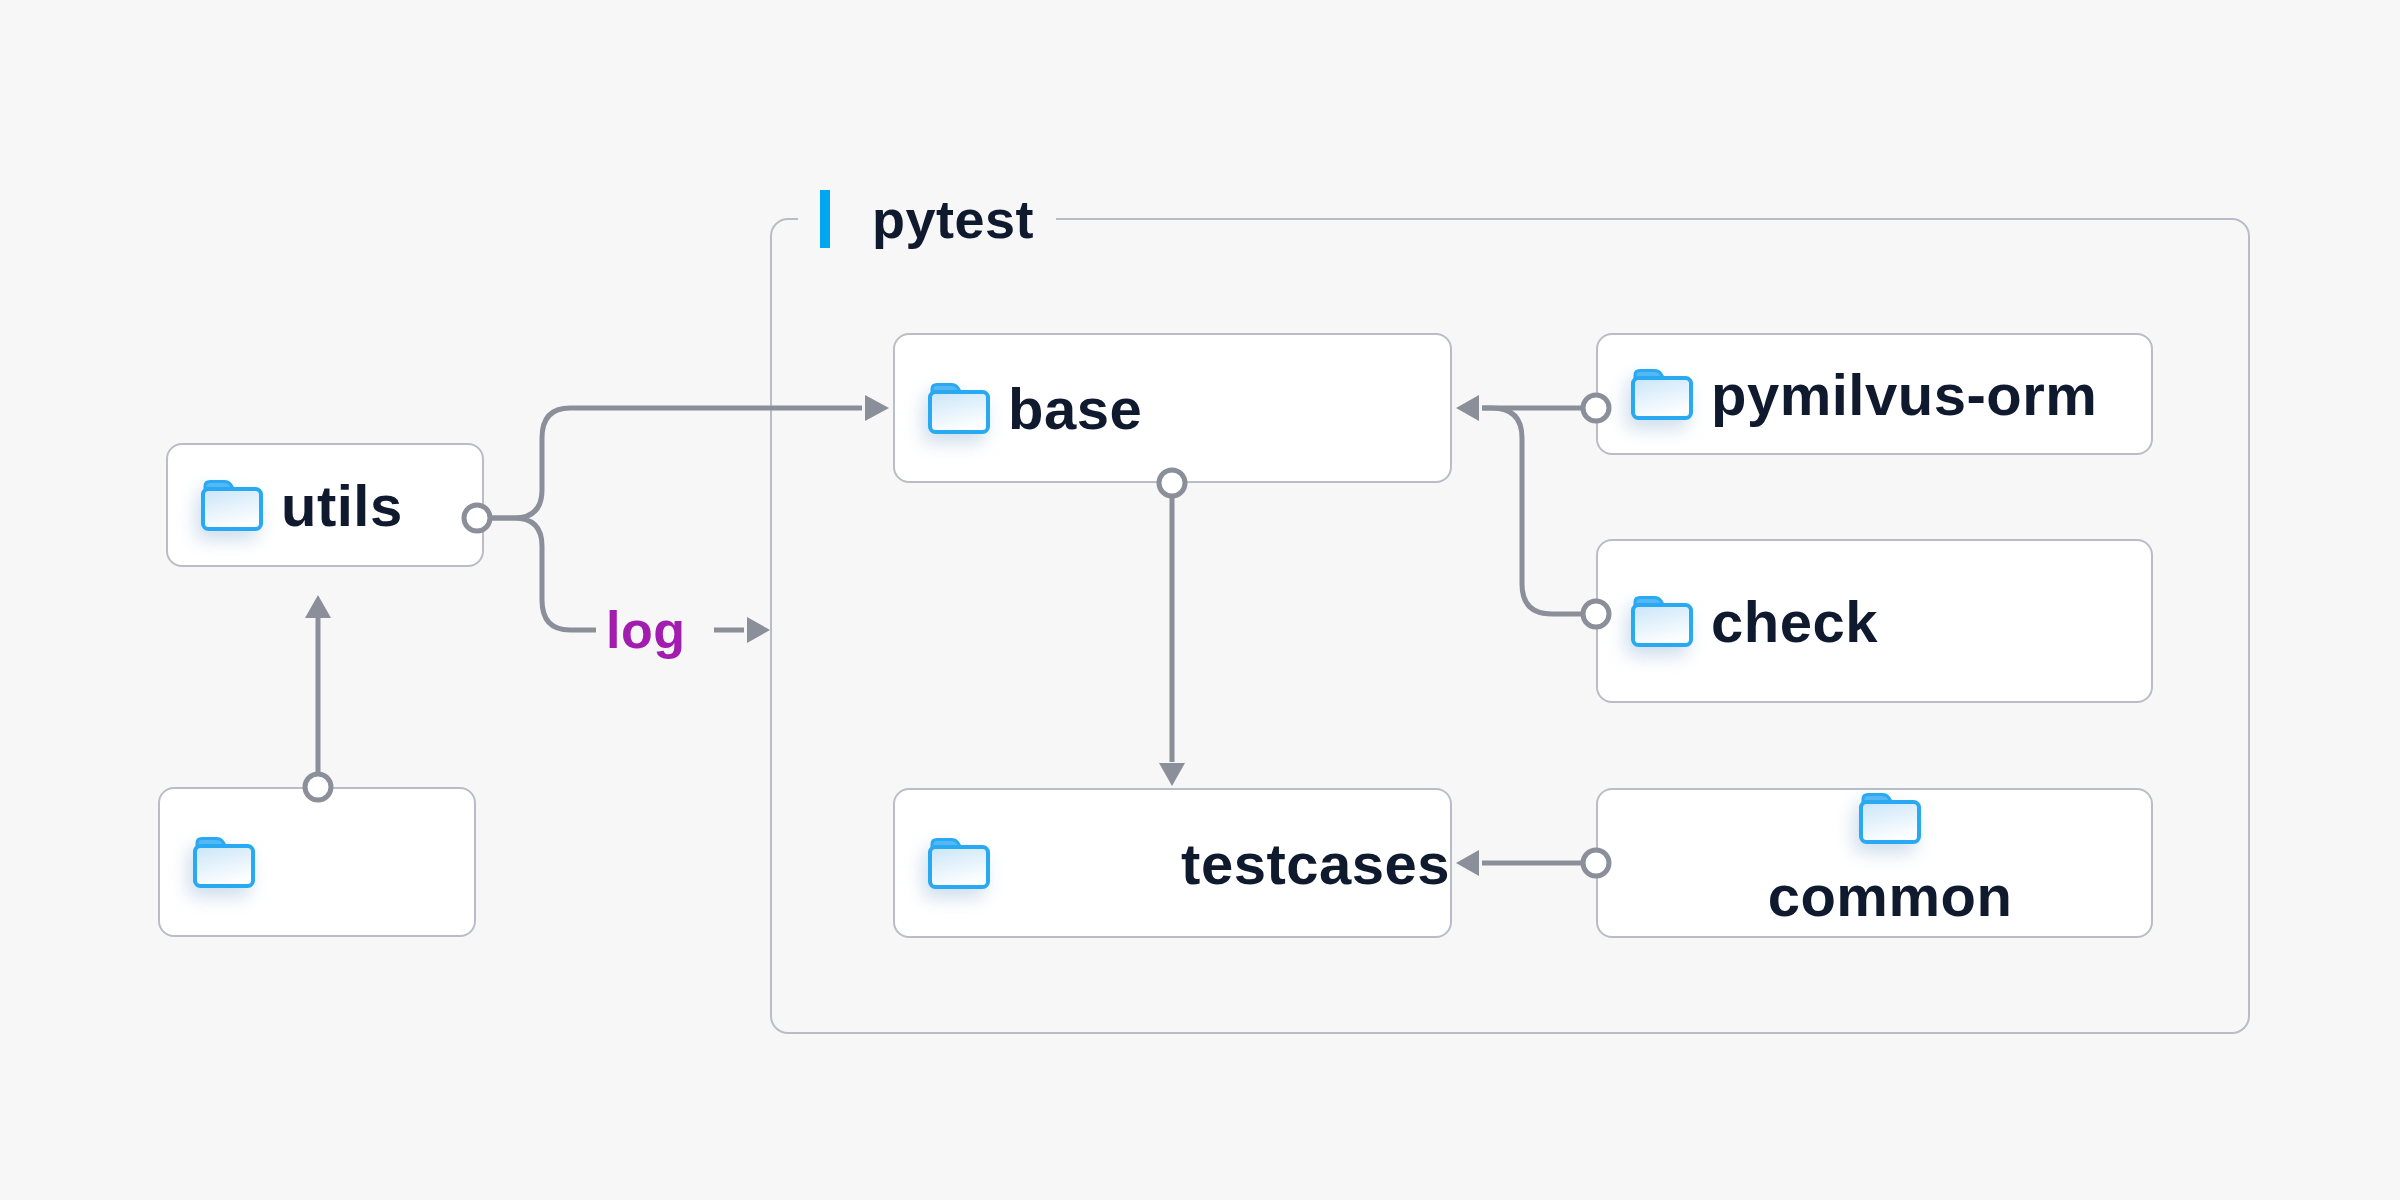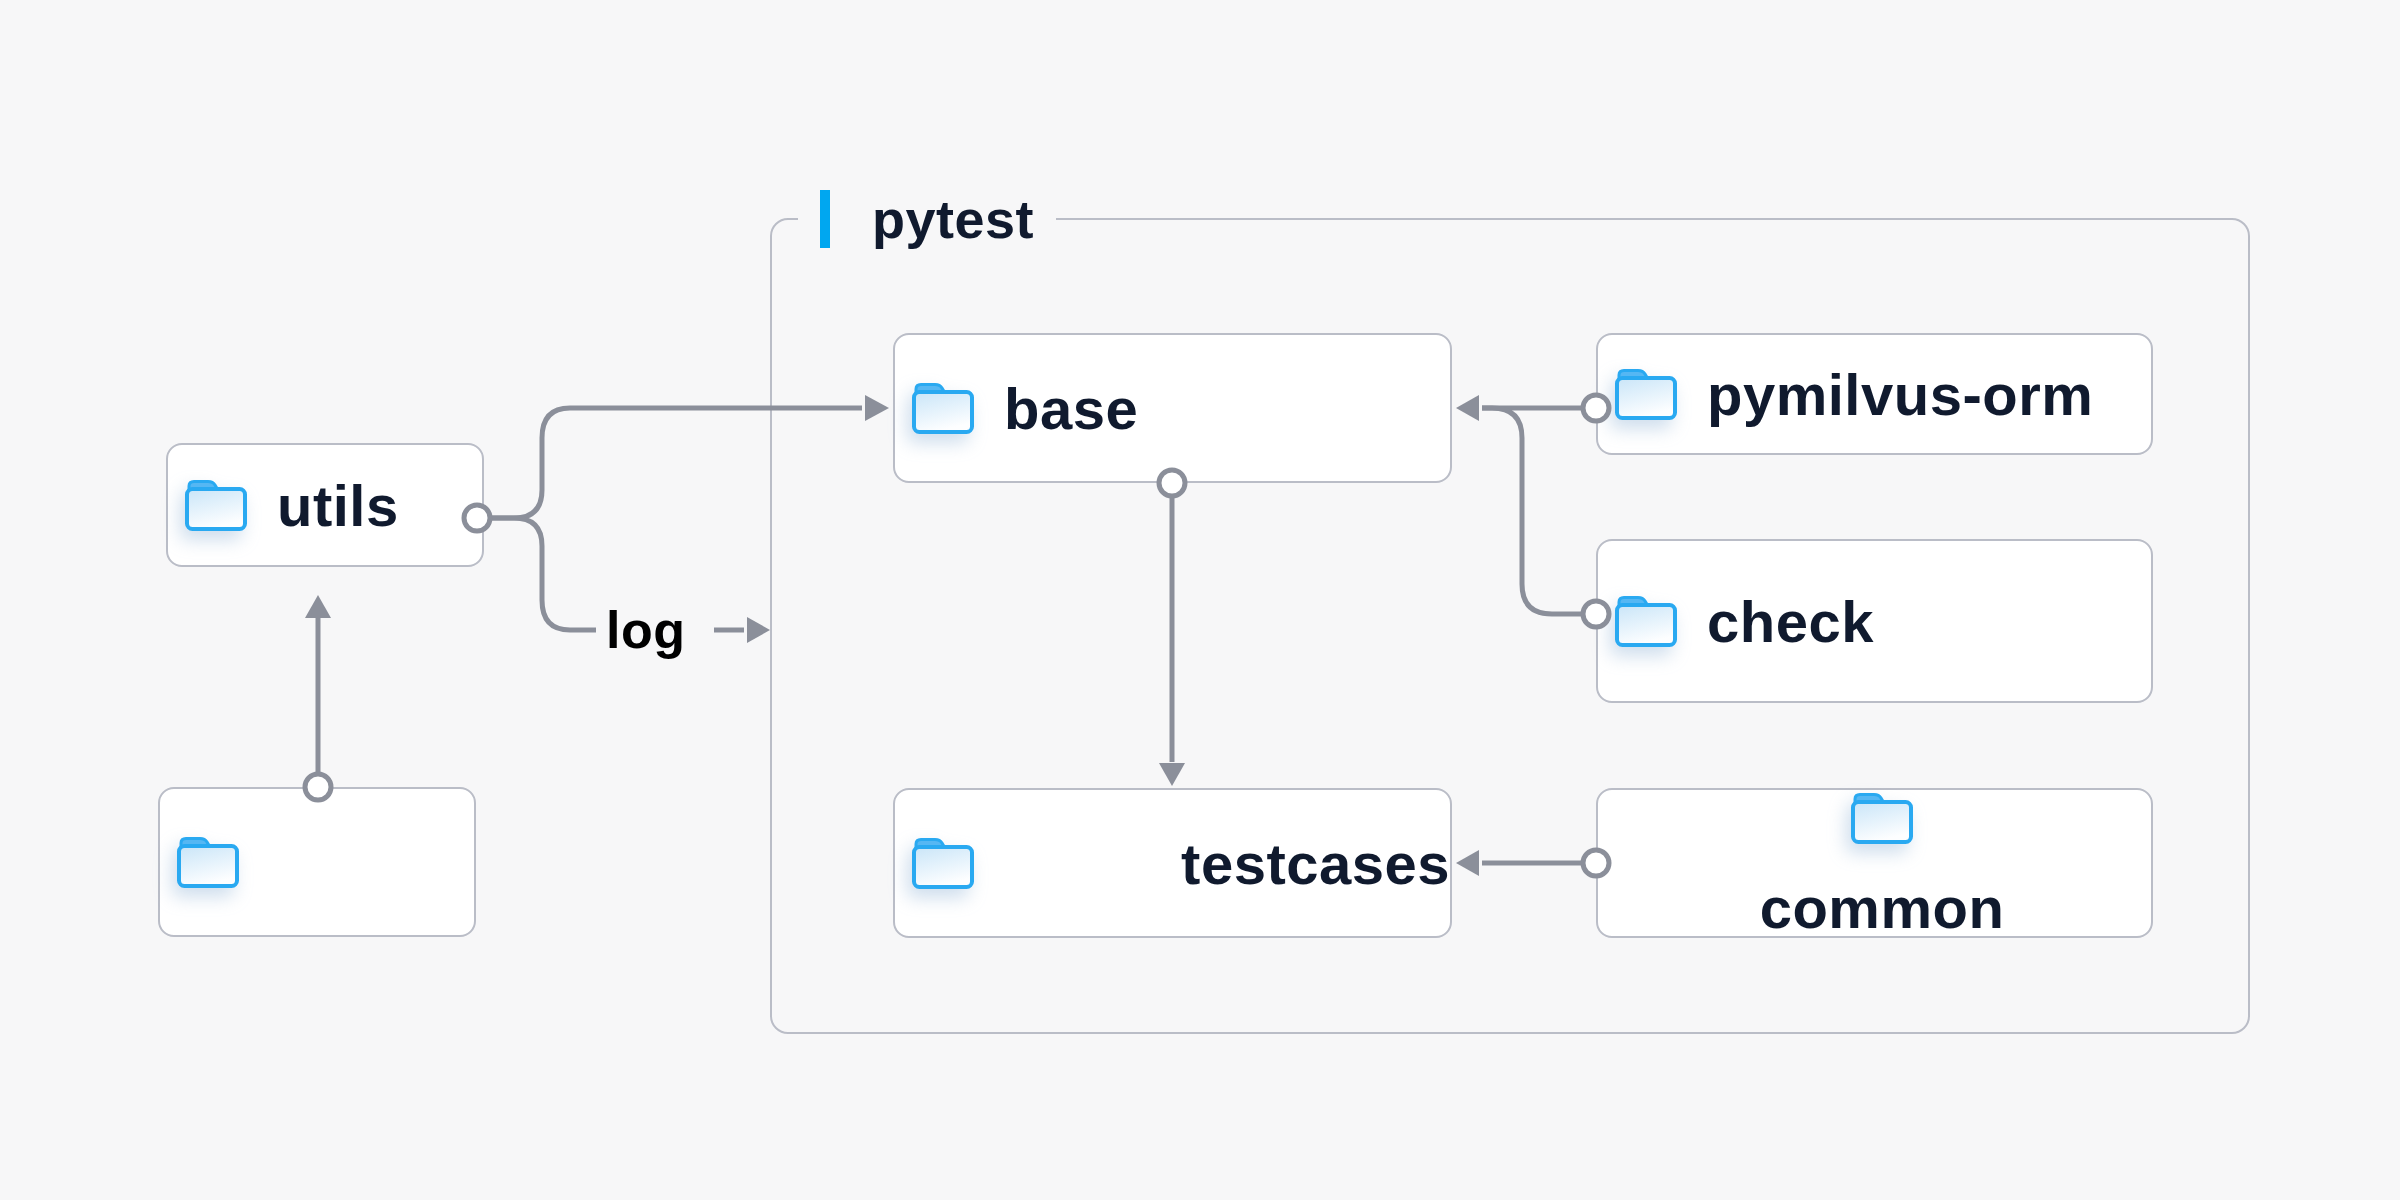--- a/index.html
+++ b/index.html
@@ -14,31 +14,31 @@
   }
   .group-label{
     position:absolute;left:798px;top:219px;transform:translateY(-50%);
     display:flex;align-items:center;gap:42px;background:#f7f7f8;
     padding:0 22px;z-index:2;
   }
   .group-label .bar{width:10px;height:58px;background:#00a7f0;}
   .group-label .txt{font-size:54px;font-weight:700;color:#101a2e;letter-spacing:.5px;}
   
   .node{
-    position:absolute;display:flex;align-items:center;gap:28px;
+    position:absolute;display:flex;align-items:center;gap:16px;
     background:#ffffff;border:2px solid #babdc7;border-radius:16px;
-    padding-left:15px;box-sizing:border-box;z-index:2;
+    padding-left:31px;box-sizing:border-box;z-index:2;
   }
   .node .label{font-size:58px;font-weight:700;color:#101a2e;letter-spacing:.5px;white-space:nowrap;}
   .folder-svg{filter:drop-shadow(-5px 9px 9px rgba(110,155,200,.33));flex:0 0 auto;}
   
   .edge-layer{position:absolute;left:0;top:0;z-index:3;pointer-events:none;}
   .log-label{
     position:absolute;left:606px;top:630px;transform:translateY(-50%);
-    font-size:52px;font-weight:700;color:#000000;z-index:3;letter-spacing:.5px;
+    font-size:52px;font-weight:700;color:#a21caf;z-index:3;letter-spacing:.5px;
   }
   .defs-holder{position:absolute;width:0;height:0;overflow:hidden;}
 </style>
 </head>
 <body>
 
 <div class="stage">
 
   <svg class="defs-holder" aria-hidden="true">
     <defs>

